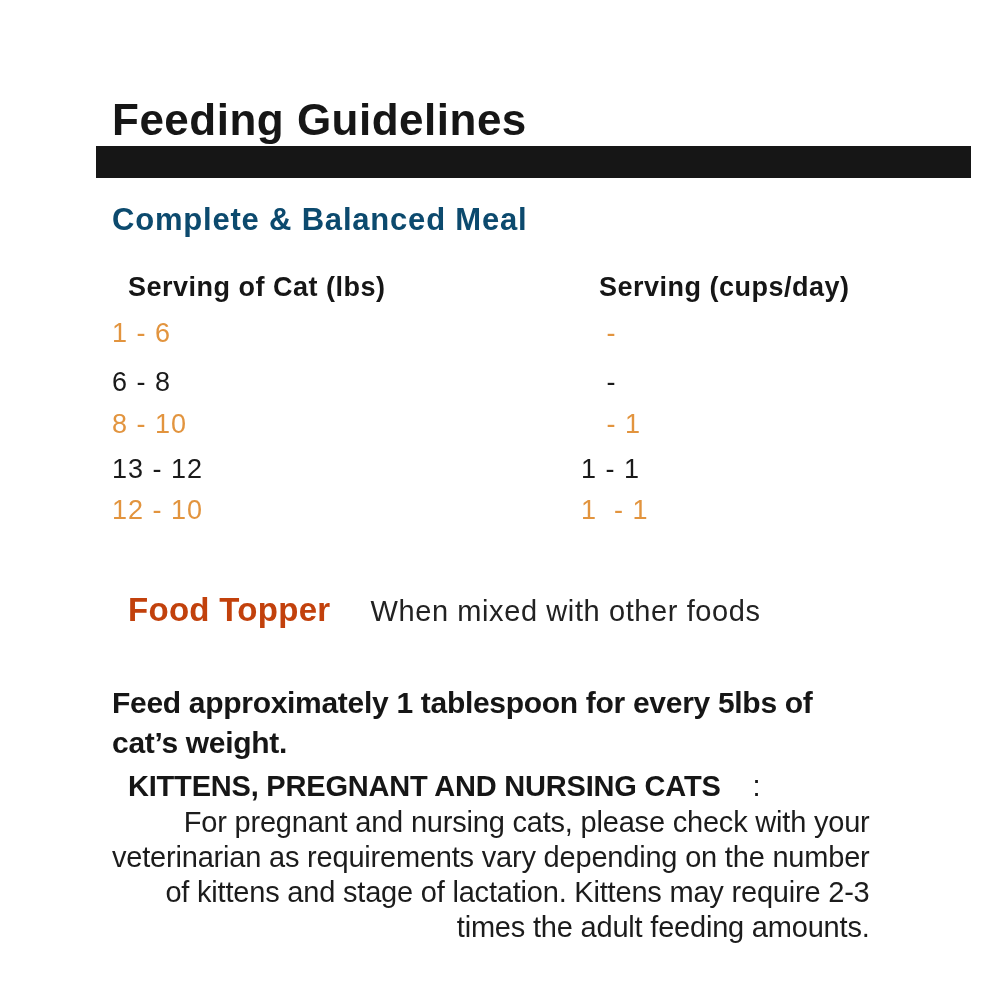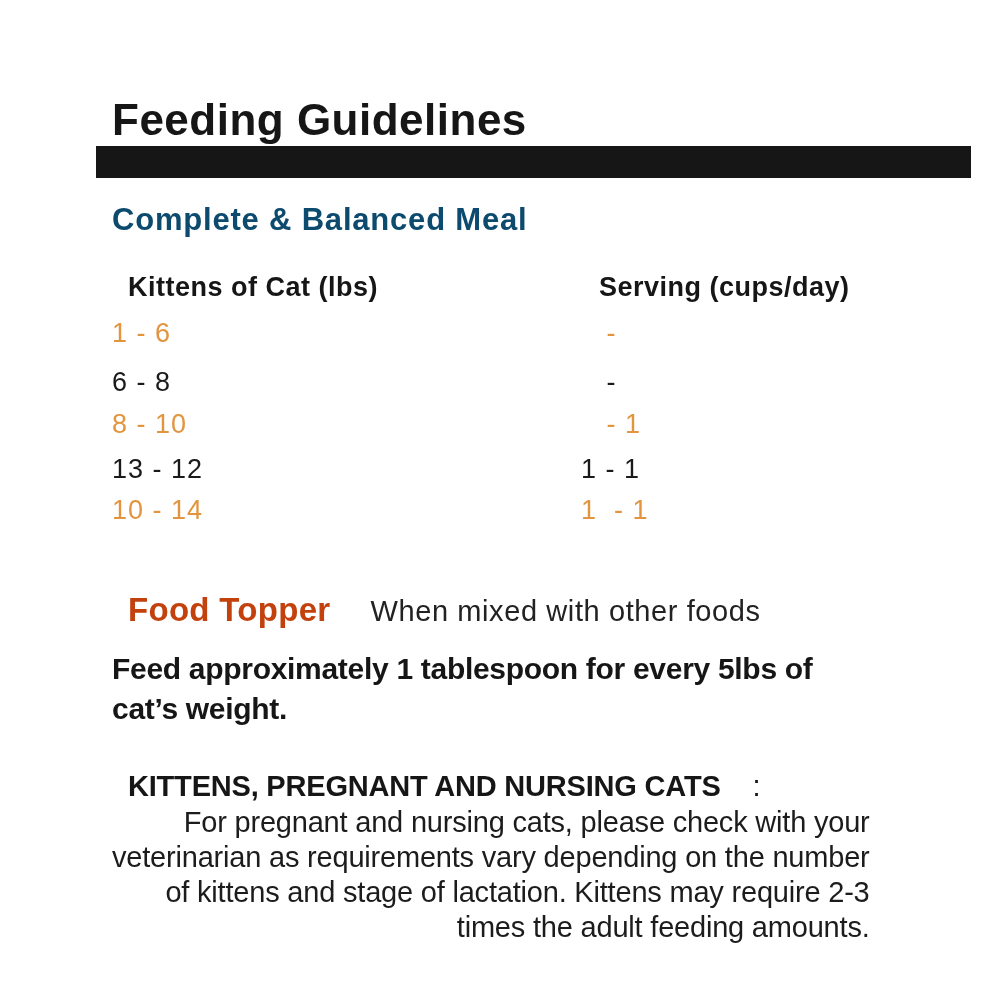--- a/index.html
+++ b/index.html
@@ -88,21 +88,21 @@
     color: #c2410c;
   }
   .topper-subheading {
     font-size: 29px;
     font-weight: 400;
     letter-spacing: 0.6px;
     color: #222222;
     margin-left: 8px;
   }
   .topper-body {
-    left: 64px; top: 601px;
+    left: 64px; top: 635px;
     font-size: 30px;
     font-weight: 700;
     letter-spacing: -0.3px;
     line-height: 40px;
     color: #161616;
     white-space: pre-line;
   }
 
   .kittens-heading {
     left: 64px; top: 724px;
@@ -129,42 +129,42 @@
 <body>
 
 <div class="page">
 
   <div class="abs page-title">Feeding Guidelines</div>
   <div class="abs title-rule"></div>
 
   <div class="abs meal-heading">Complete &amp; Balanced Meal</div>
 
   <div class="abs table-header">
-    <div class="cell col-weight">Kittens of Cat (lbs)</div>
+    <div class="cell col-weight">Serving of Cat (lbs)</div>
     <div class="cell col-serving">Serving (cups/day)</div>
   </div>
 
   <div class="t-row row-0 orange">
     <span class="cell weight-cell">1 - 6</span>
     <span class="cell serving-cell">   -</span>
   </div>
   <div class="t-row row-1">
     <span class="cell weight-cell">6 - 8</span>
     <span class="cell serving-cell">   -</span>
   </div>
   <div class="t-row row-2 orange">
     <span class="cell weight-cell">8 - 10</span>
     <span class="cell serving-cell">   - 1</span>
   </div>
   <div class="t-row row-3">
     <span class="cell weight-cell">13 - 12</span>
     <span class="cell serving-cell">1 - 1</span>
   </div>
   <div class="t-row row-4 orange">
-    <span class="cell weight-cell">10 - 14</span>
+    <span class="cell weight-cell">12 - 10</span>
     <span class="cell serving-cell">1  - 1</span>
   </div>
 
   <div class="abs topper-line">
     <span class="topper-heading">Food Topper</span><span class="topper-subheading">When mixed with other foods</span>
   </div>
   <div class="abs topper-body">Feed approximately 1 tablespoon for every 5lbs of
 cat’s weight.</div>
 
   <div class="abs kittens-heading">

